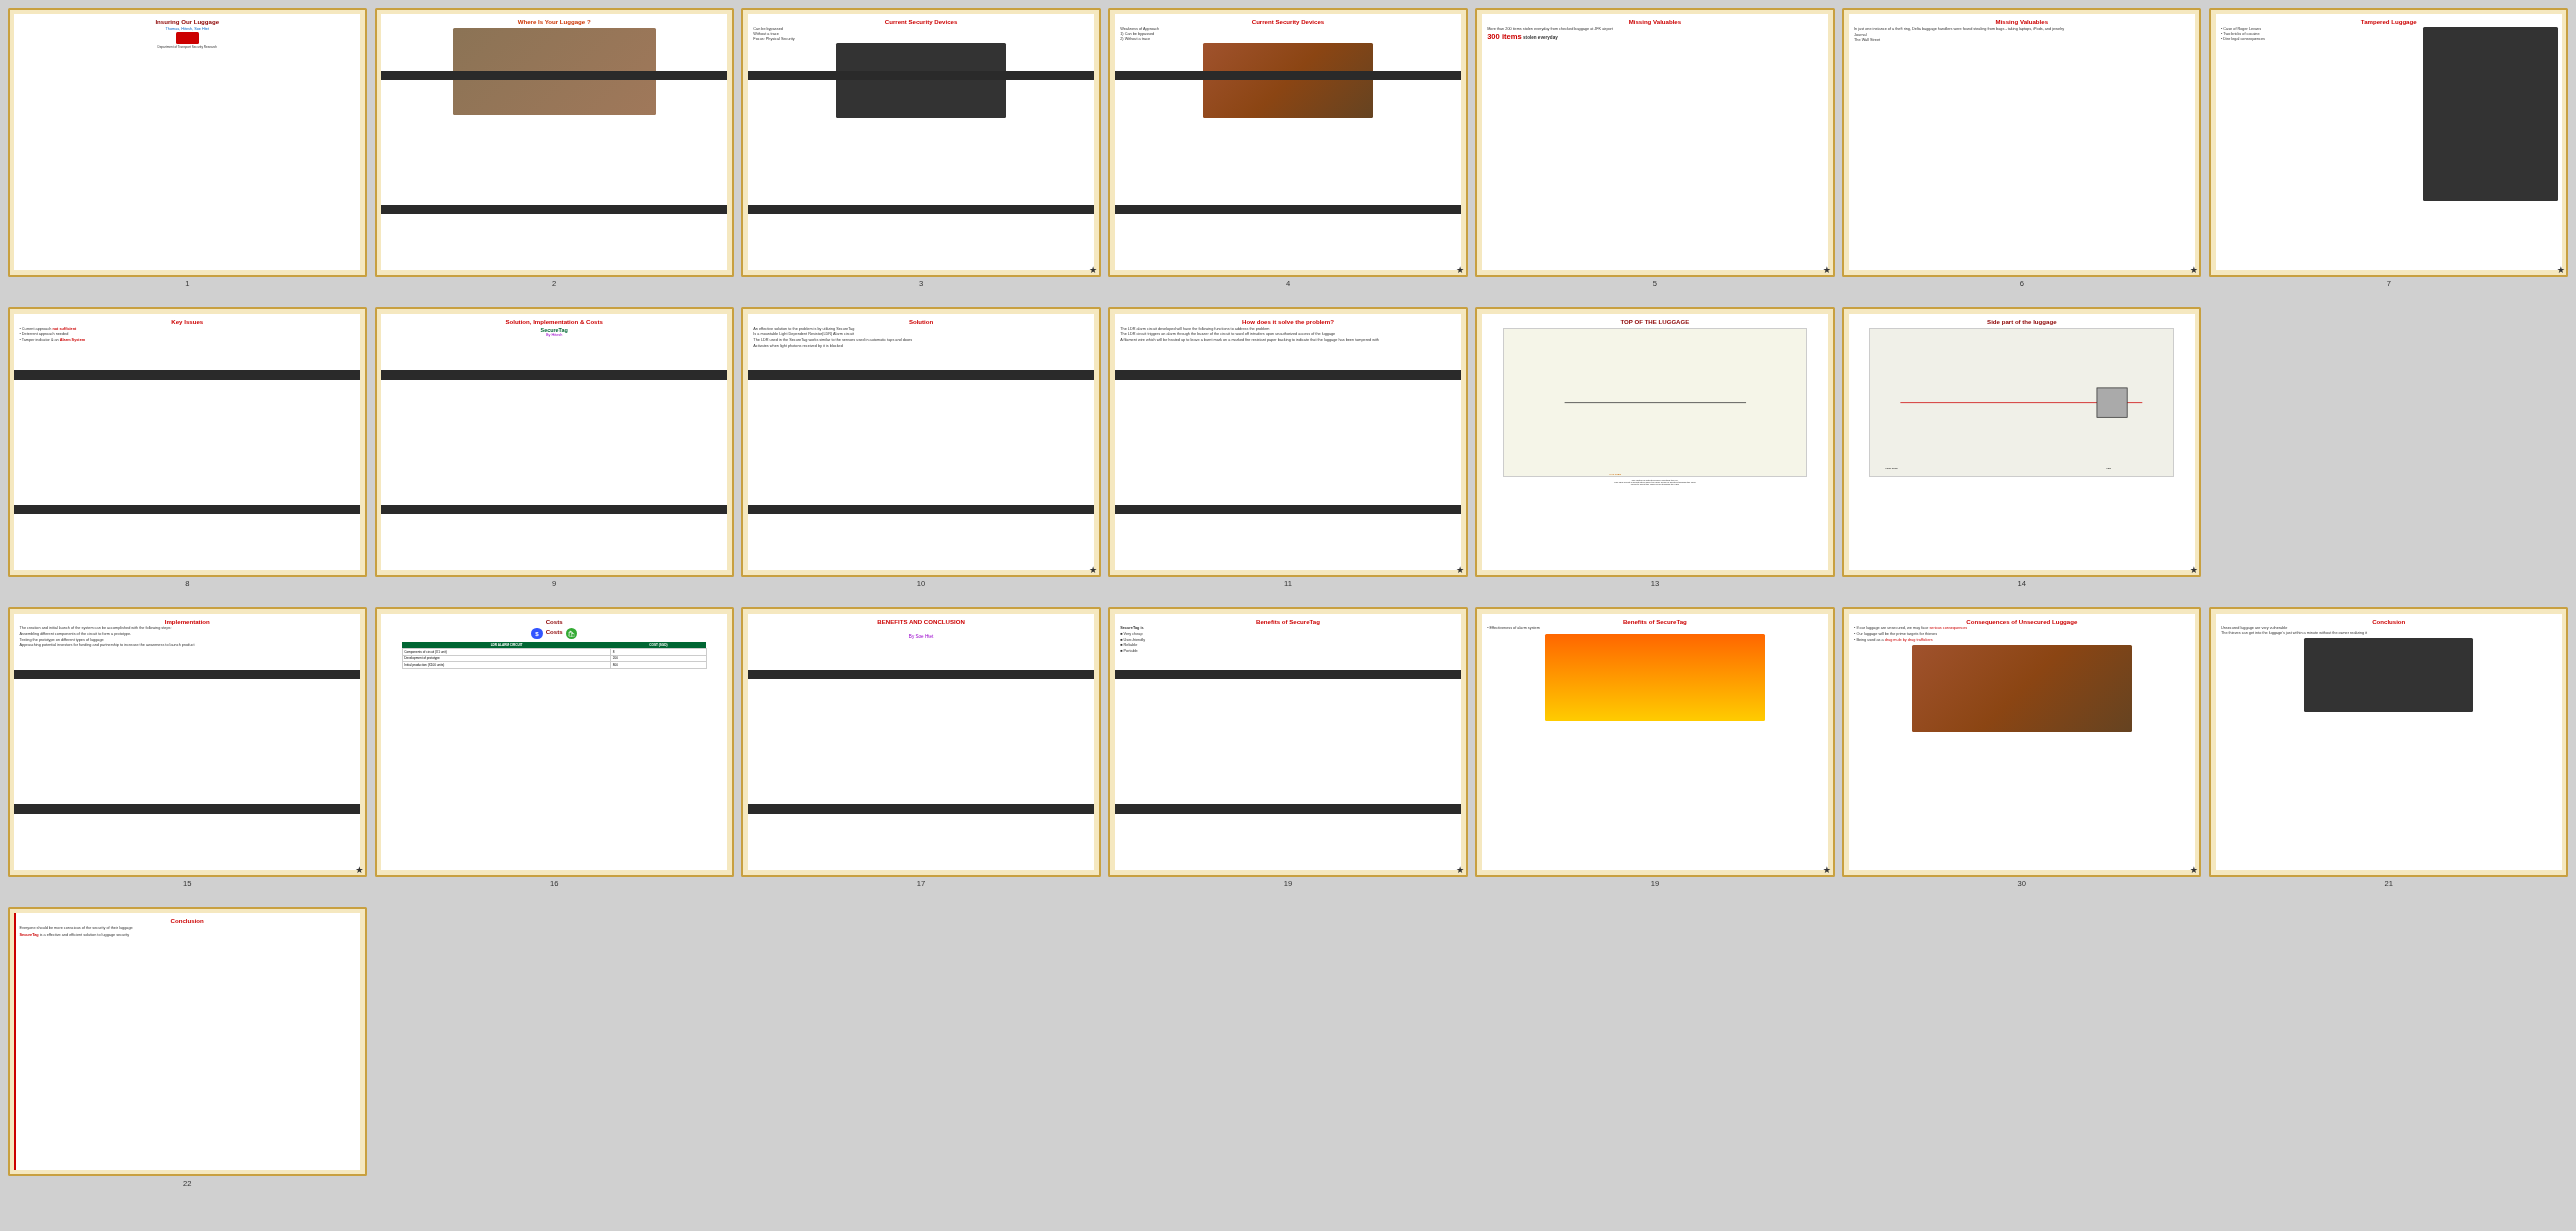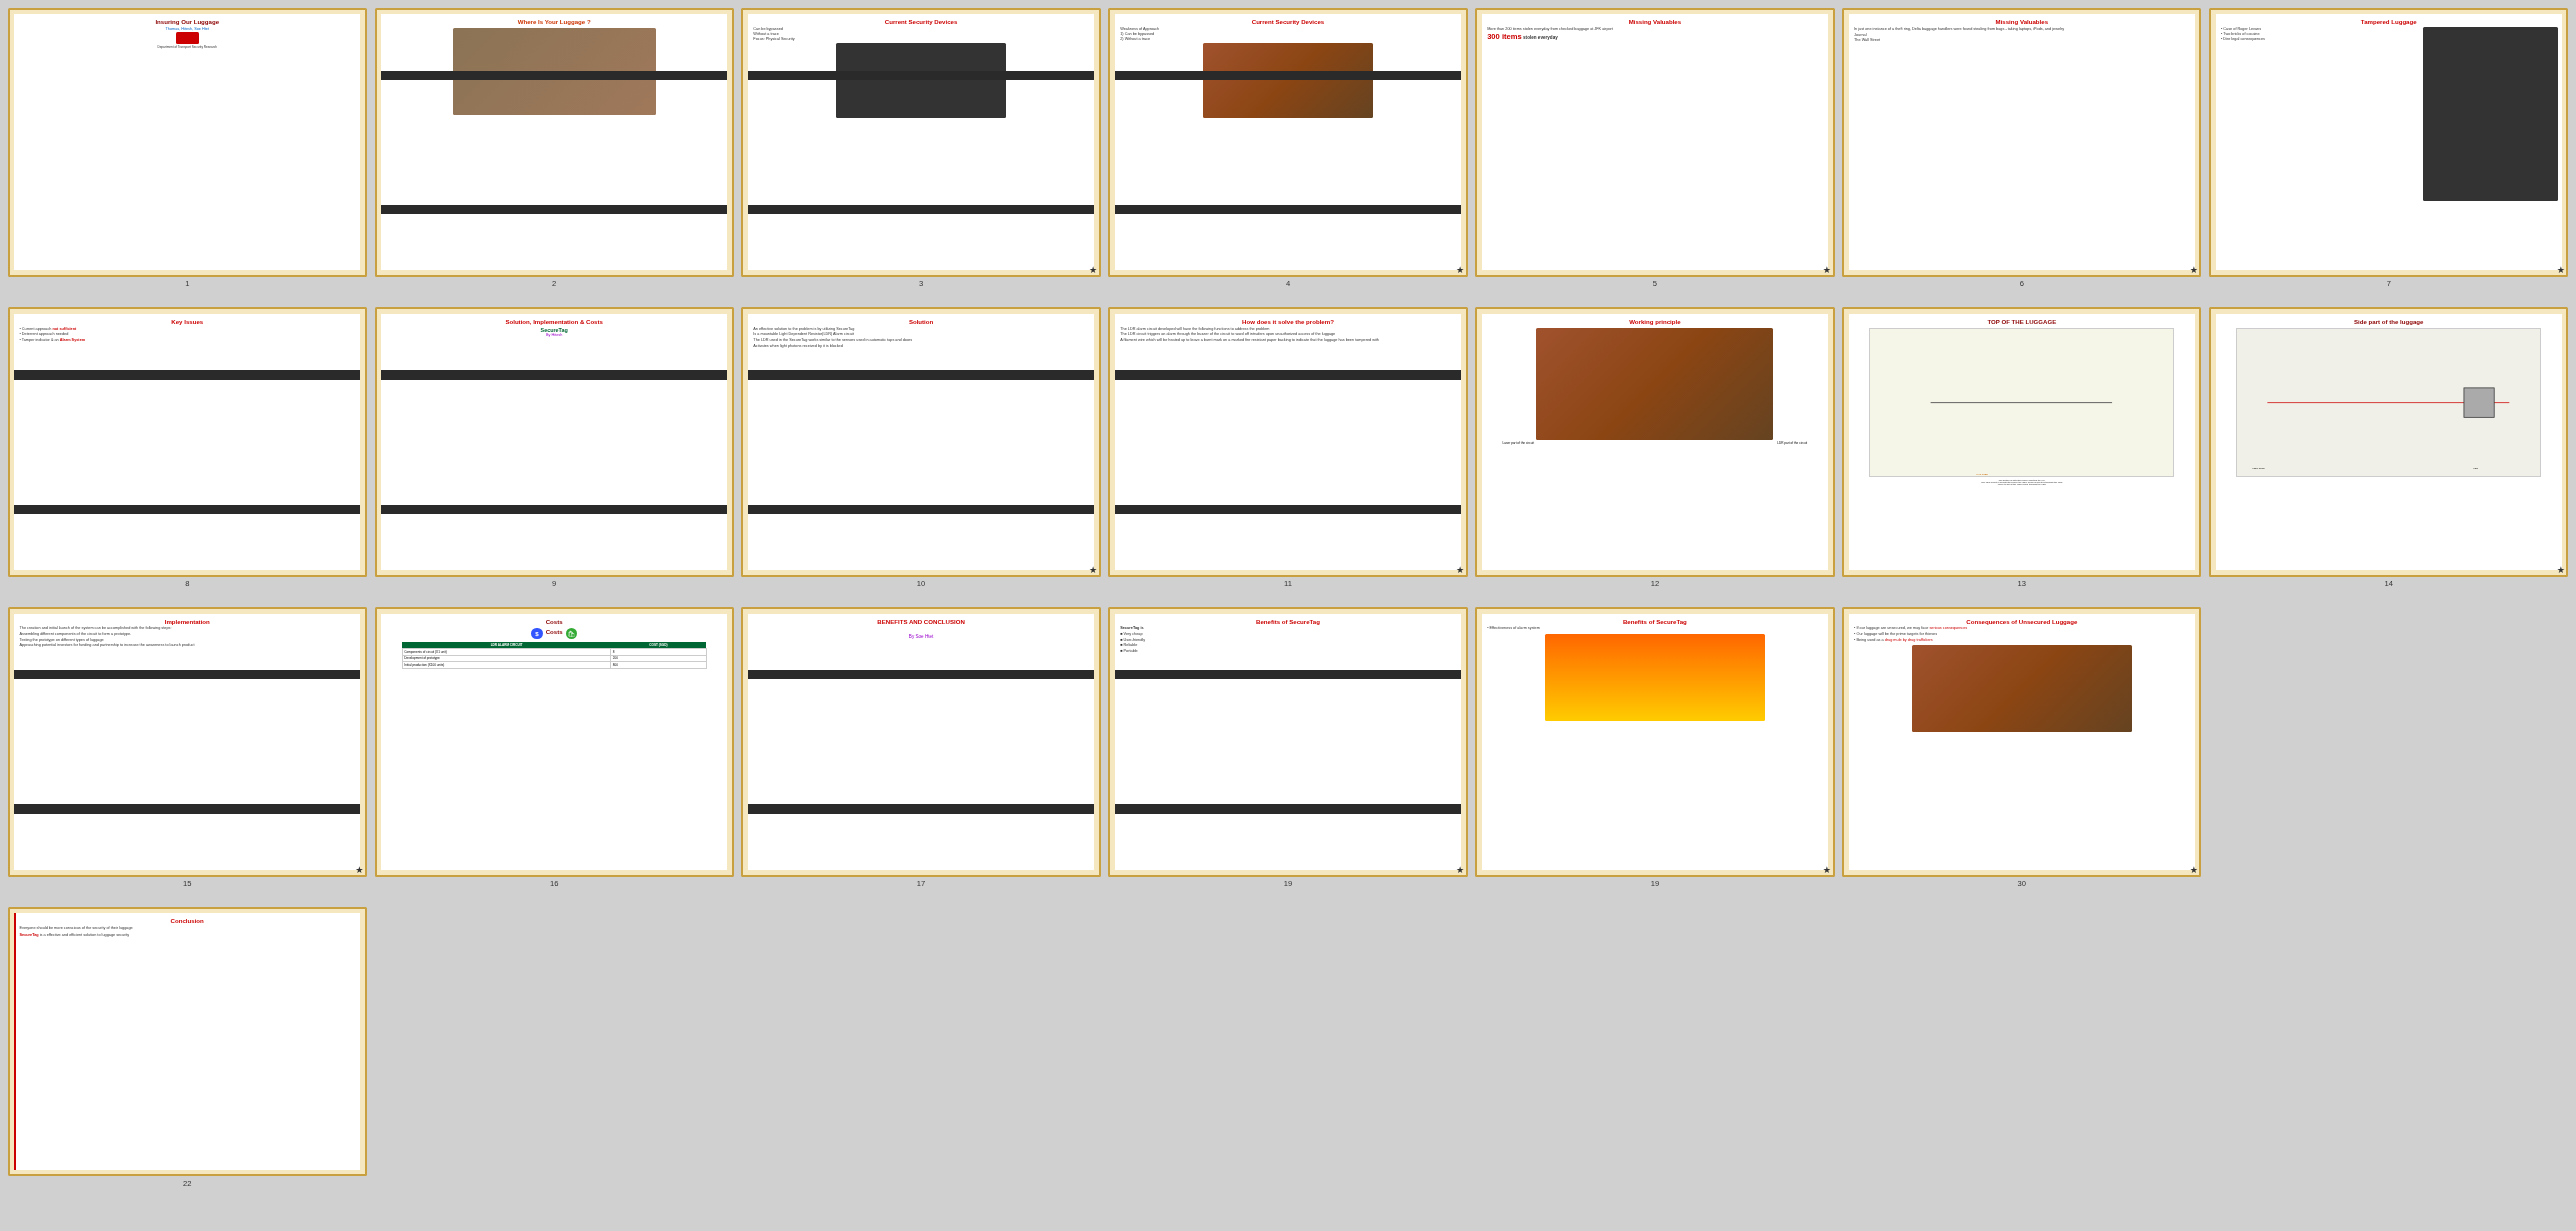--- a/index.html
+++ b/index.html
@@ -307,33 +307,20 @@
           <div class="slide-bar bottom"></div>
           <div class="slide-body">
             <p style="margin-bottom: 0.8px;">The LDR alarm circuit developed will have the following functions to address the problem</p>
             <p style="margin-bottom: 0.8px;">The LDR circuit triggers an alarm through the buzzer of the circuit to ward off intruders upon unauthorized access of the luggage</p>
             <p style="margin-bottom: 0.8px;">A filament wire which will be heated up to leave a burnt mark on a marked fire resistant paper backing to indicate that the luggage has been tampered with</p>
           </div>
         </div>
         <span class="star-badge">★</span>
       </div>
       <div class="slide-number">11</div>
-    </div>
-    <div class="slide-wrapper">
-      <div class="slide">
-        <div class="slide-inner">
-          <div class="slide-title red">Working principle</div>
-          <div class="slide-image luggage-bg" style="width: 70%; height: 45%;"></div>
-          <div style="display: flex; justify-content: space-between; width: 90%; font-size: 3.1px;">
-            <span>Laser part of the circuit</span>
-            <span>LDR part of the circuit</span>
-          </div>
-        </div>
-      </div>
-      <div class="slide-number">12</div>
     </div>
     <div class="slide-wrapper">
       <div class="slide">
         <div class="slide-inner">
           <div class="slide-title dark-red">TOP OF THE LUGGAGE</div>
           <div style="background: rgb(245, 245, 232); border: 0.8px solid rgb(204, 204, 204); width: 90%; height: 60%; position: relative; margin: 1.5px auto;"><div style="position: absolute; bottom: 1.5px; left: 35%; font-size: 2.3px; color: rgb(204, 102, 0);">PVC TUBE</div><svg width="100%" height="100%" viewBox="0 0 395.797 192.688">
               <line x1="20%" y1="50%" x2="80%" y2="50%" stroke="#333" stroke-width="1"></line>
             </svg></div>
           <div style="font-size: 2.3px; color: rgb(51, 51, 51); margin: 0px 1.5px;">The switch is activated when inserting the key</div>
           <div style="font-size: 2.3px; color: rgb(51, 51, 51); margin: 0px 1.5px;">The LDR circuit is deactivated when the laser beam is directed towards the LDR</div>
@@ -458,20 +445,33 @@
             <p style="margin-bottom: 0.8px;">• If our luggage are unsecured, we may face <span style="color:#cc0000;">serious consequences</span></p>
             <p style="margin-bottom: 0.8px;">• Our luggage will be the prime targets for thieves</p>
             <p style="margin-bottom: 0.8px;">• Being used as a <span style="color:#cc0000;">drug mule by drug traffickers</span></p>
           </div>
           <div class="slide-image luggage-bg" style="width: 65%; height: 35%;"></div>
         </div>
         <span class="star-badge">★</span>
       </div>
       <div class="slide-number">30</div>
     </div>
+    <div class="slide-wrapper">
+      <div class="slide">
+        <div class="slide-inner">
+          <div class="slide-title red">Conclusion</div>
+          <div class="slide-body">
+            <p>Unsecured luggage are very vulnerable</p>
+            <p>The thieves can get into the luggage's just within a minute without the owner realizing it</p>
+          </div>
+          <div class="slide-image dark-bg" style="width: 50%; height: 30%;"></div>
+        </div>
+      </div>
+      <div class="slide-number">21</div>
+    </div>
     <div class="row-break"></div>
     <div style="grid-column: 1 / -1; display: flex; max-width: 100%;">
       <div style="width: calc(14.2857% - 6.6px);">
         <div class="slide-wrapper row-last" style="grid-column: 1 / 2;">
           <div class="slide">
             <div class="slide-inner">
               <div class="slide-title red">Conclusion</div>
               <div class="slide-body">
                 <p style="margin-bottom: 2.3px;">Everyone should be more conscious of the security of their luggage</p>
                 <p><span style="color:#cc0000;font-weight:bold;">SecureTag</span> is a effective and efficient solution to luggage security</p>

